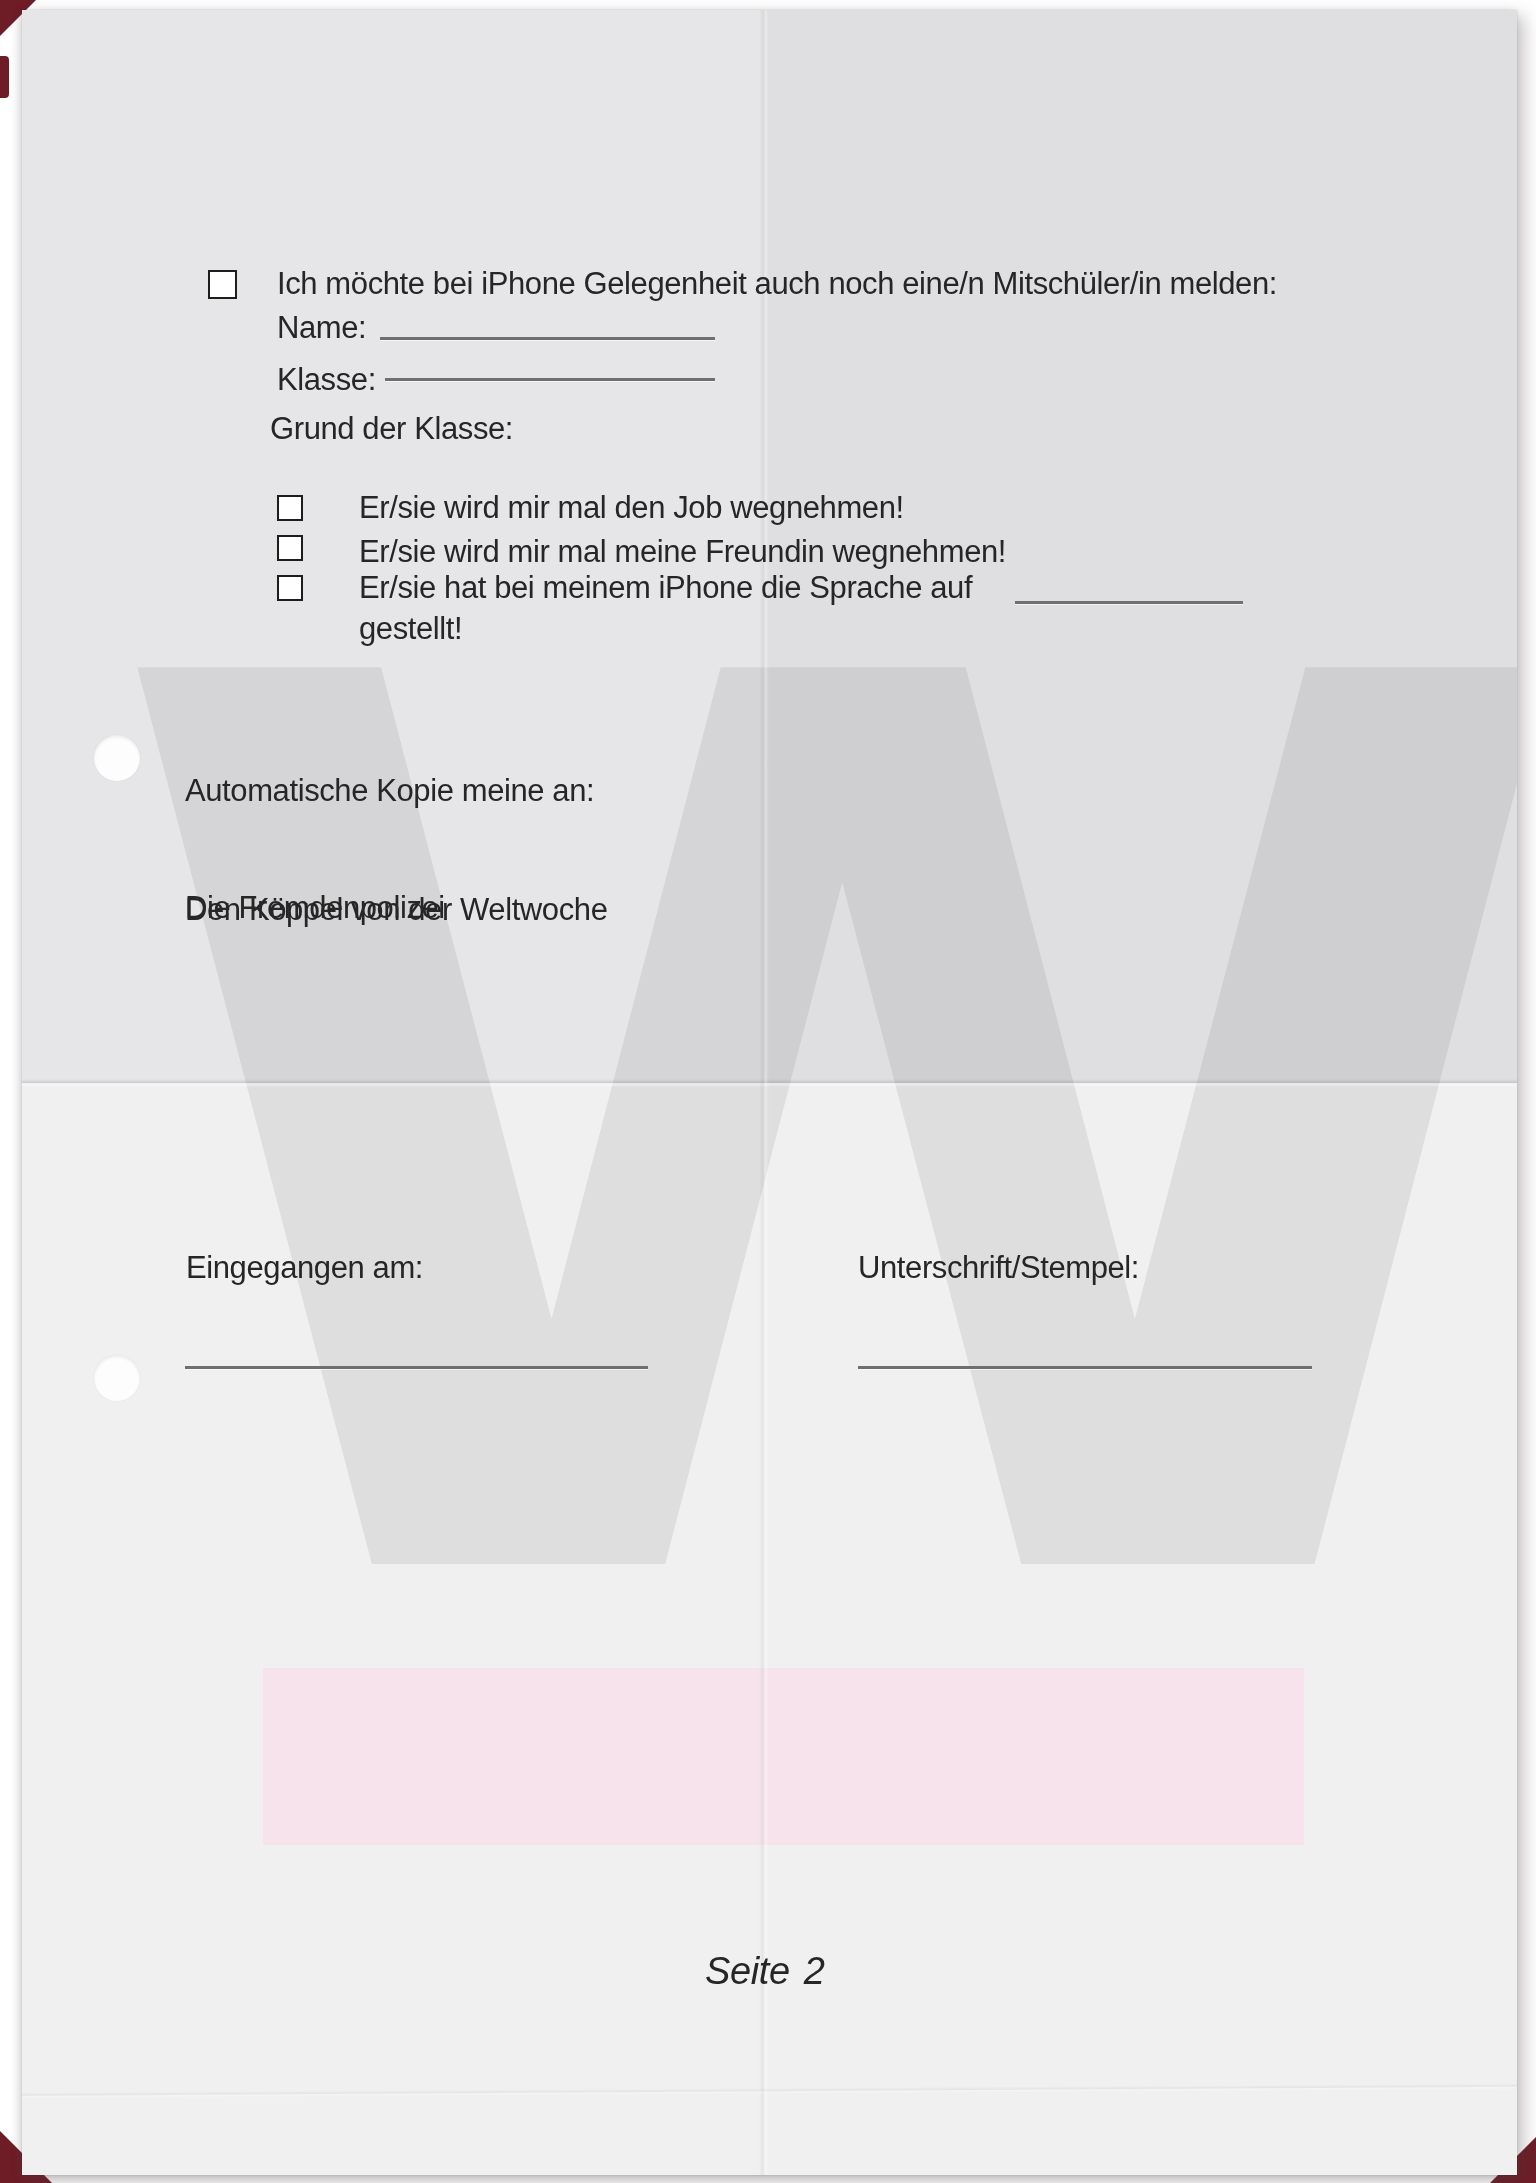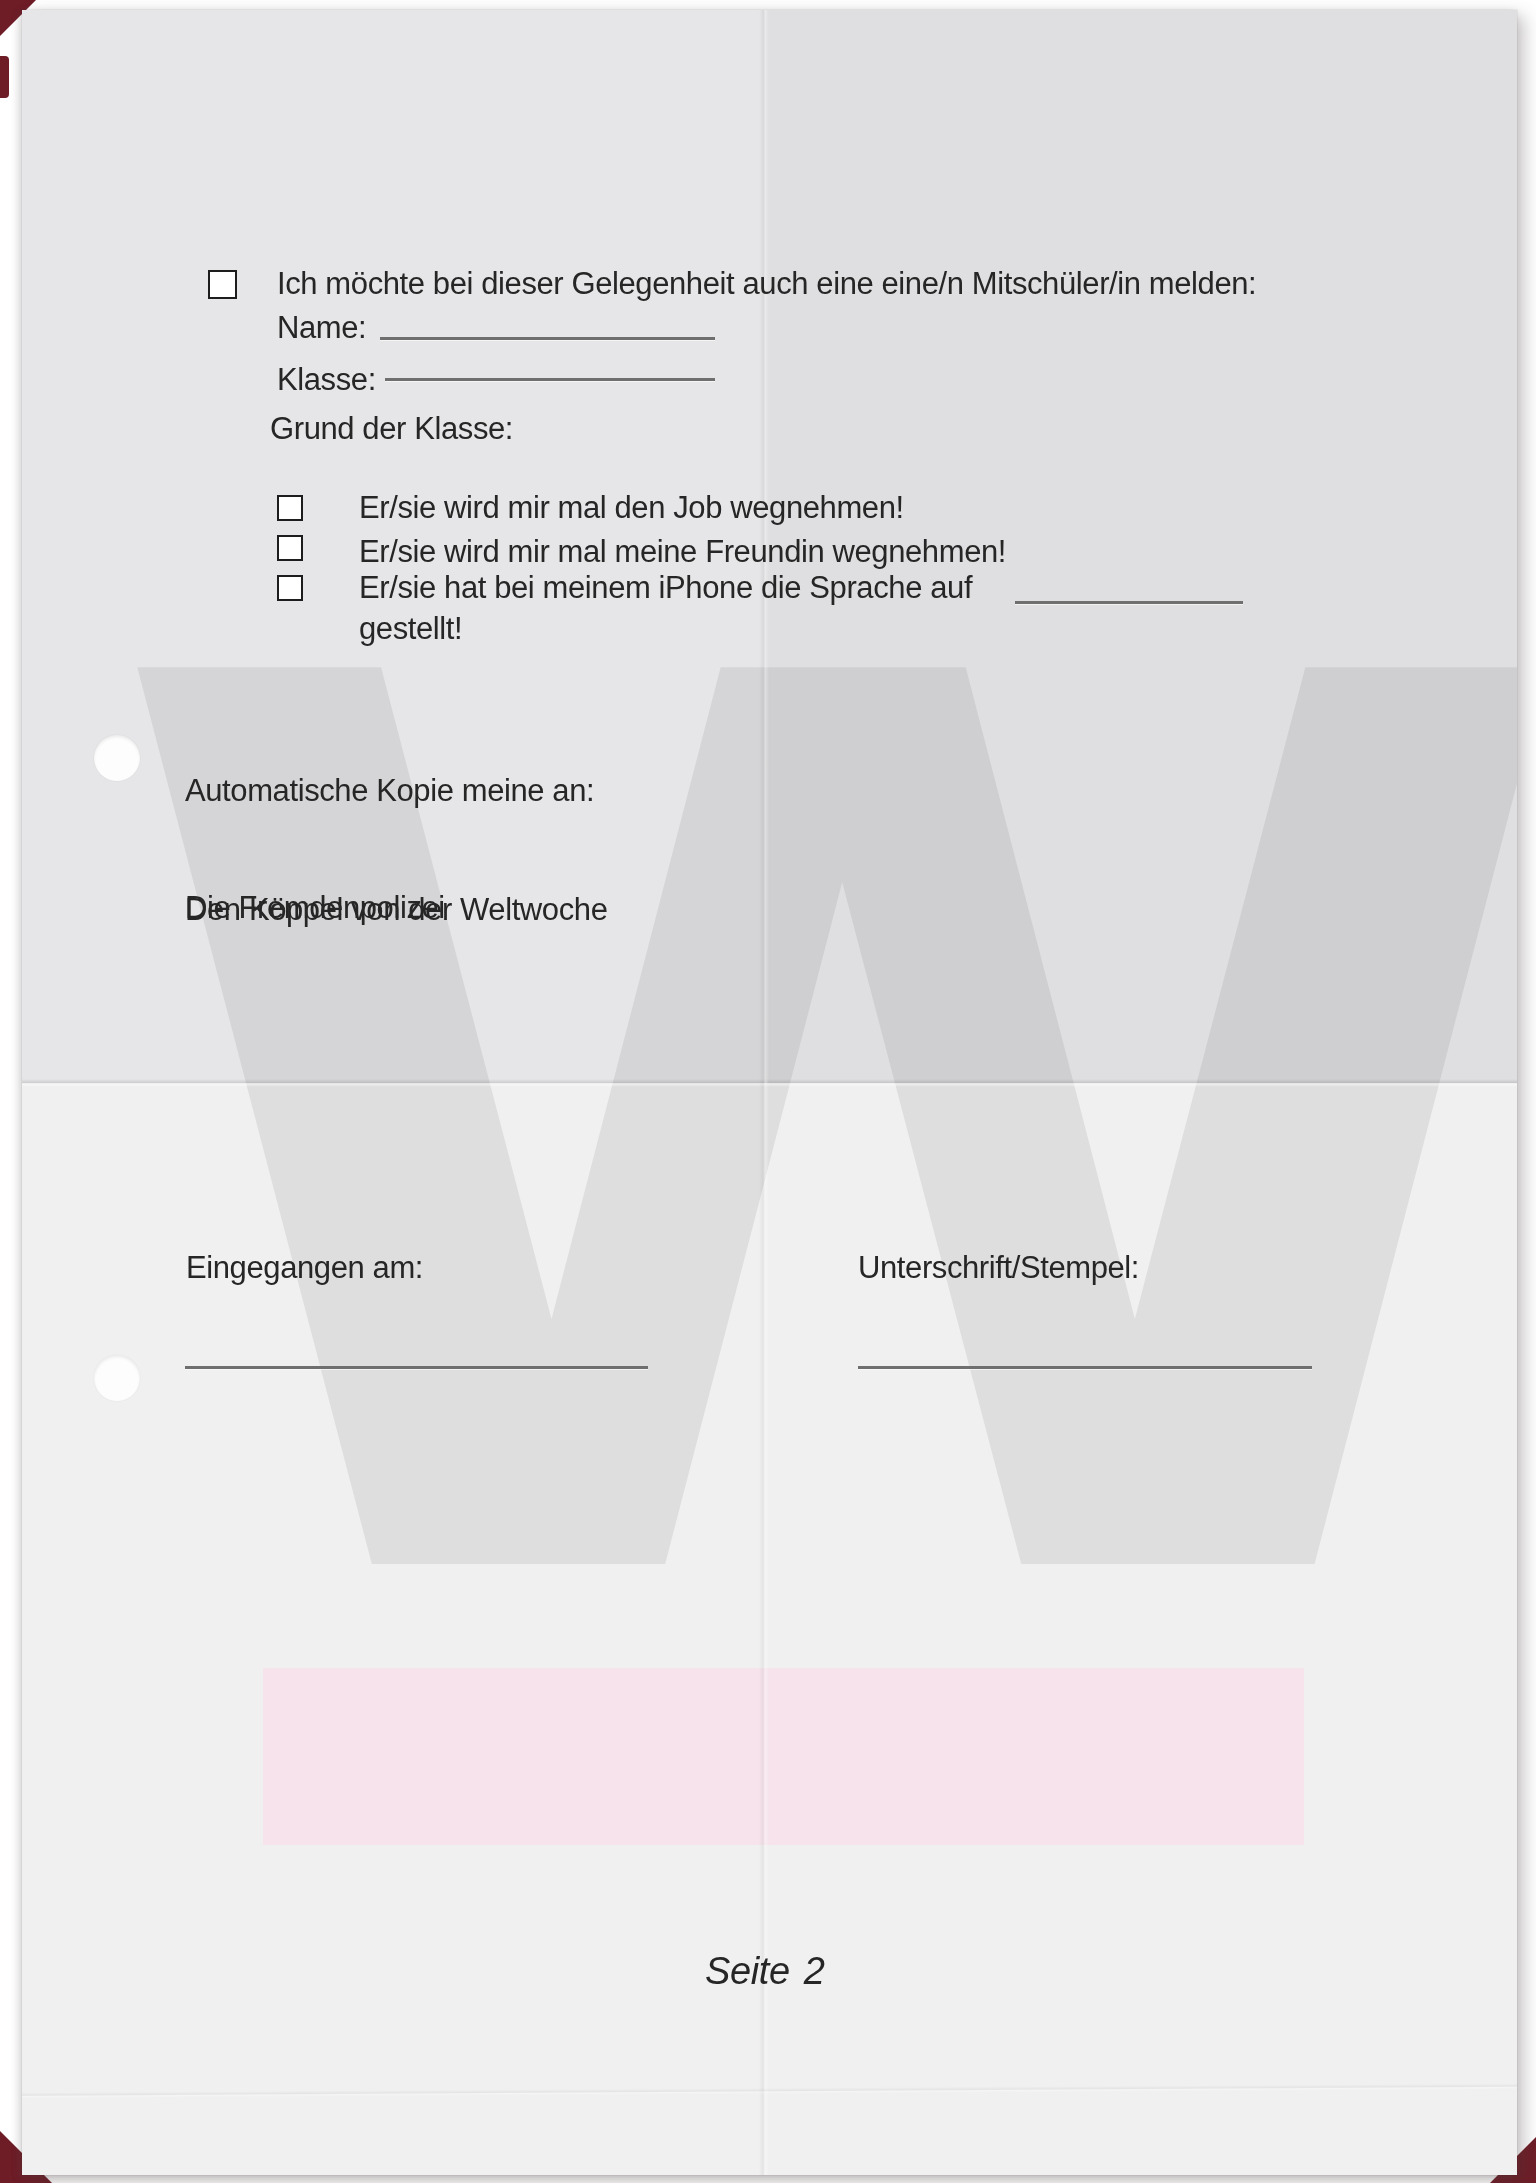--- a/index.html
+++ b/index.html
@@ -80,21 +80,21 @@
 
   <div class="shade-top"></div>
   <div class="shade-top-right"></div>
   <div class="crease-h"></div>
   <div class="crease-v"></div>
   <div class="crease-b"></div>
 
   <div class="content">
 
     <div class="checkbox cb-lg" style="left:186px;top:260px;"></div>
-    <div class="txt" style="left:255px;top:256px;">Ich möchte bei dieser Gelegenheit auch eine eine/n Mitschüler/in melden:</div>
+    <div class="txt" style="left:255px;top:256px;">Ich möchte bei iPhone Gelegenheit auch noch eine/n Mitschüler/in melden:</div>
 
     <div class="txt" style="left:255px;top:300px;">Name:</div>
     <div class="write-line" style="left:358px;top:327px;width:335px;"></div>
 
     <div class="txt" style="left:255px;top:340px;margin-top:12px;">Klasse:</div>
     <div class="write-line" style="left:363px;top:368px;width:330px;"></div>
 
     <div class="txt" style="left:248px;top:401px;">Grund der Klasse:</div>
 
     <div class="checkbox cb-sm" style="left:255px;top:485px;"></div>

